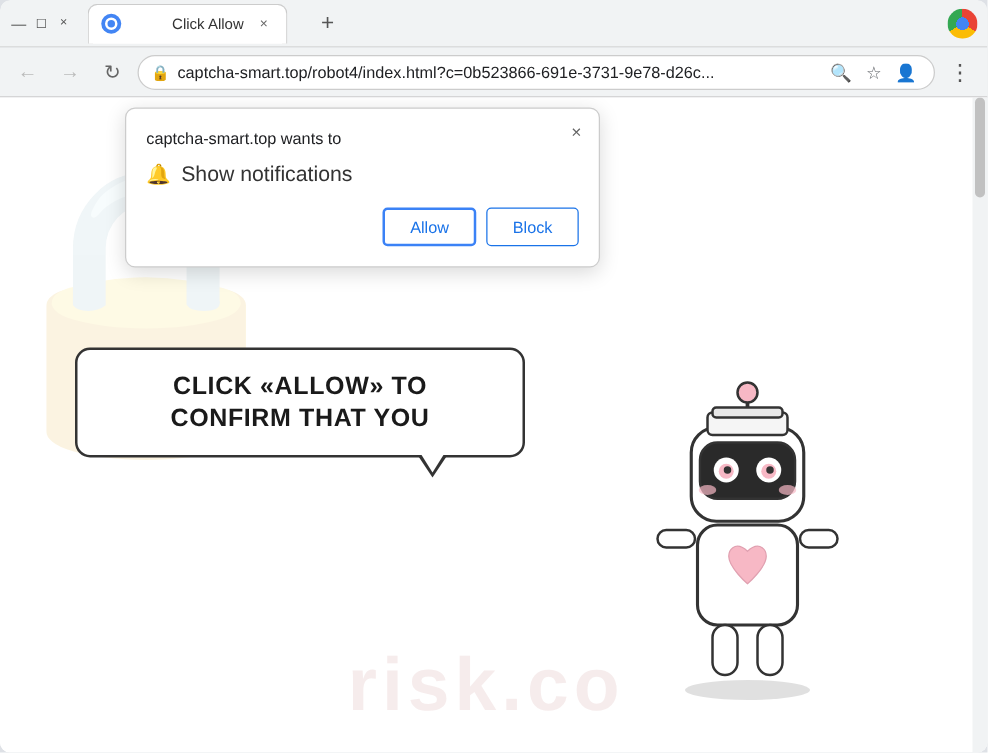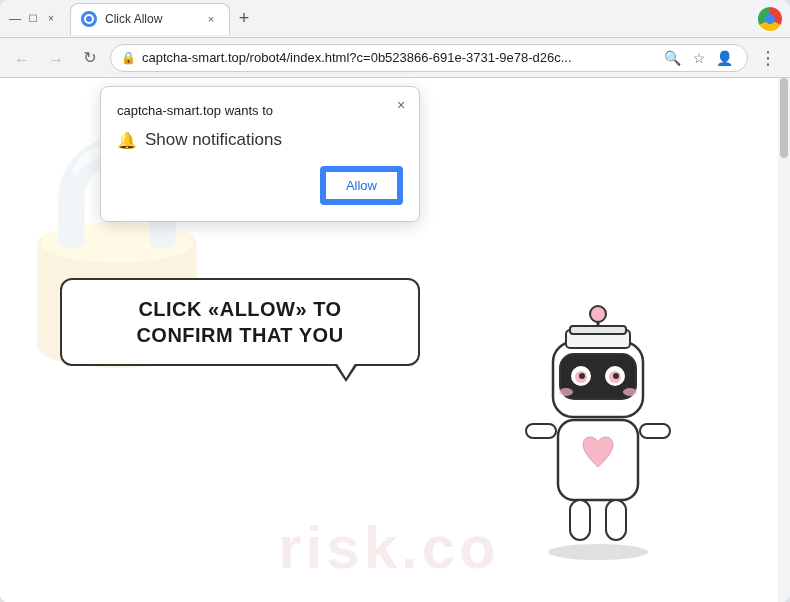--- a/index.html
+++ b/index.html
@@ -39,21 +39,22 @@
       color: #555;
       background: none;
       border: none;
     }
     .win-btn.minimize { font-size: 12px; }
 
     .tab-area {
       display: flex;
       align-items: center;
       flex: 1;
-      gap: 0;
+      gap: 18px;
+      text-align: right;
     }
     .tab-active {
       background: #fff;
       border-radius: 8px 8px 0 0;
       height: 32px;
       display: flex;
       align-items: center;
       padding: 0 10px;
       gap: 8px;
       font-size: 12px;
@@ -242,21 +243,21 @@
       display: flex;
       align-items: center;
       justify-content: center;
     }
 
     
     .notification-popup {
       position: absolute;
       top: 8px;
       left: 100px;
-      width: 320px;
+      width: 380px;
       background: #fff;
       border: 1px solid #ccc;
       border-radius: 8px;
       box-shadow: 0 4px 16px rgba(0,0,0,0.15);
       padding: 16px;
       z-index: 10;
     }
     .popup-close {
       position: absolute;
       top: 8px;
@@ -290,21 +291,21 @@
       font-size: 17px;
       color: #333;
     }
     .popup-buttons {
       display: flex;
       justify-content: flex-end;
       gap: 8px;
     }
     .btn-allow {
       padding: 6px 20px;
-      border: 6px solid #3b82f6;
+      border: 2px solid #3b82f6;
       border-radius: 4px;
       background: #fff;
       color: #1a73e8;
       font-size: 13px;
       cursor: pointer;
       font-weight: 500;
     }
     .btn-block {
       padding: 6px 20px;
       border: 1px solid #1a73e8;
@@ -435,20 +436,21 @@
 
       <div class="notification-popup">
         <p class="popup-title">captcha-smart.top wants to</p>
         <button class="popup-close">×</button>
         <div class="popup-notification-row">
           <span class="bell-icon">🔔</span>
           <span class="popup-notification-text">Show notifications</span>
         </div>
         <div class="popup-buttons">
           <button class="btn-allow">Allow</button>
+          <button class="btn-block">Block</button>
         </div>
       </div>
 
       <div class="speech-container">
         <div class="speech-bubble">
           <div class="speech-text">
             <span>CLICK «ALLOW» TO CONFIRM THAT YOU</span><br>
           </div>
         </div>
       </div>

